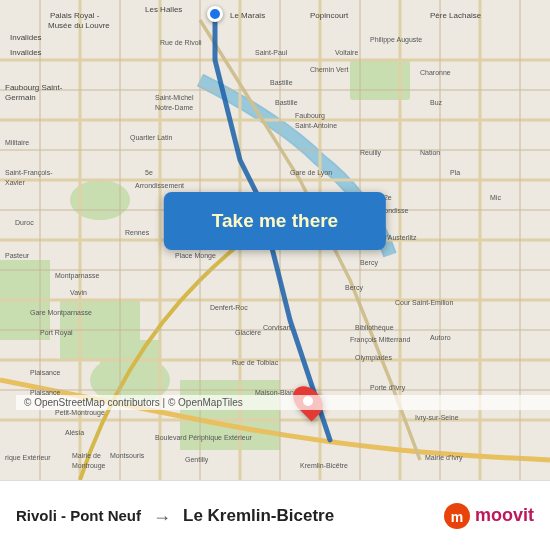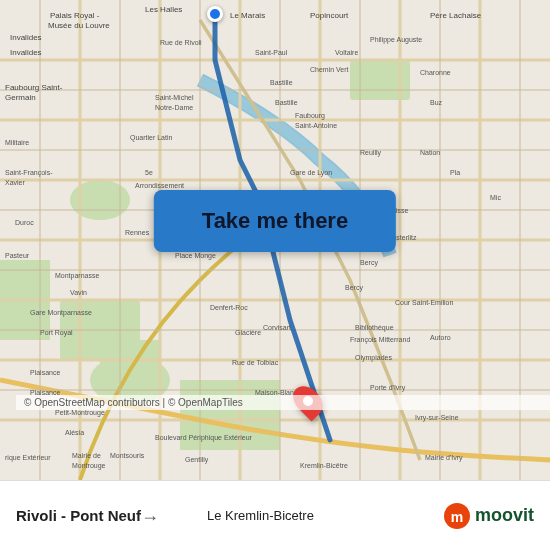--- a/index.html
+++ b/index.html
@@ -24,25 +24,25 @@
       top: 0; left: 0;
       width: 100%; height: 100%;
     }
 
     #take-me-there-btn {
       position: absolute;
       left: 50%;
       top: 46%;
       transform: translate(-50%, -50%);
       background: #2979c9;
-      color: #0f172a;
+      color: #fef9c3;
       border: none;
       border-radius: 8px;
       padding: 18px 48px;
-      font-size: 22px;
+      font-size: 19px;
       font-weight: bold;
       cursor: pointer;
       white-space: nowrap;
       box-shadow: 0 2px 8px rgba(0,0,0,0.3);
       z-index: 10;
     }
 
     
     .marker-origin {
       position: absolute;
@@ -95,51 +95,51 @@
       background: white;
       display: flex;
       align-items: center;
       padding: 0 16px;
       border-top: 1px solid #ddd;
     }
 
     #route-info {
       display: flex;
       align-items: center;
+      gap: 12px;
       flex: 1;
     }
 
     #origin-label {
       font-size: 15px;
       font-weight: 600;
       color: #222;
     }
 
     #arrow-icon {
       font-size: 18px;
       color: #555;
     }
 
     #dest-label {
-      font-size: 13px;
-      font-weight: 400;
+      font-size: 17px;
+      font-weight: 700;
       color: #222;
-      margin-left: 48px;
     }
 
     #moovit-logo {
       display: flex;
       align-items: center;
       gap: 4px;
     }
 
     #moovit-text {
       font-size: 18px;
       font-weight: bold;
-      color: #14532d;
+      color: #be185d;
     }
 
     #copyright-bar {
       position: absolute;
       bottom: 70px;
       left: 16px;
       width: 100%;
       background: rgba(255,255,255,0.7);
       font-size: 10px;
       color: #555;

